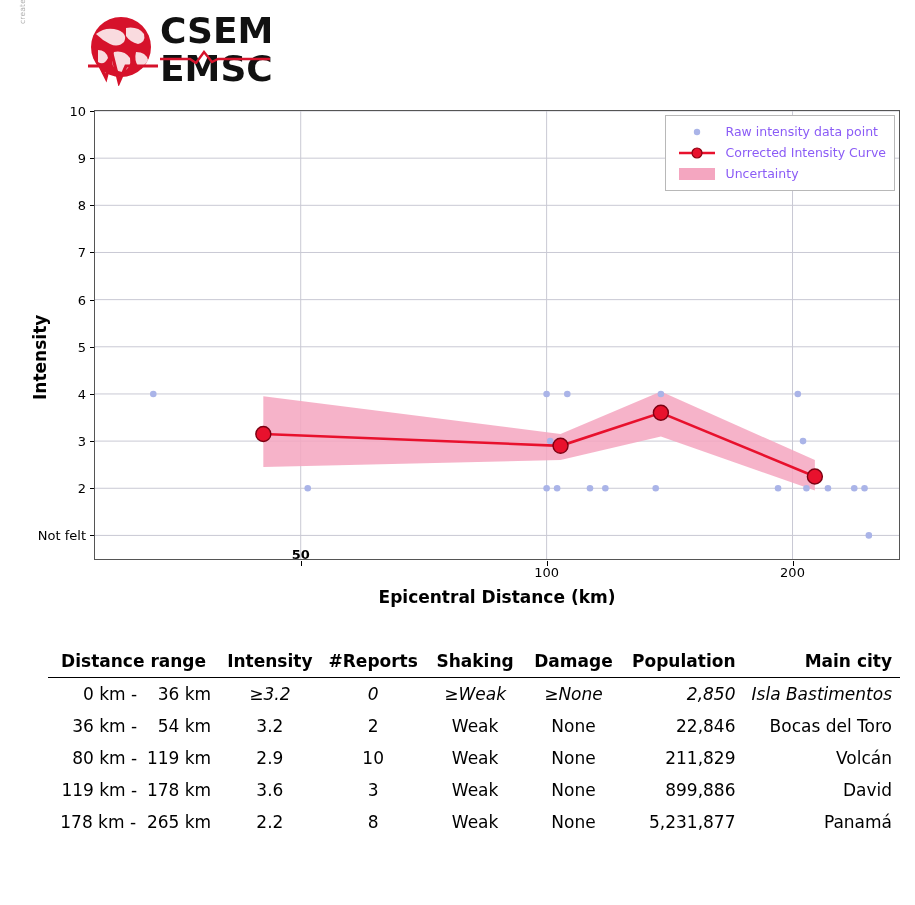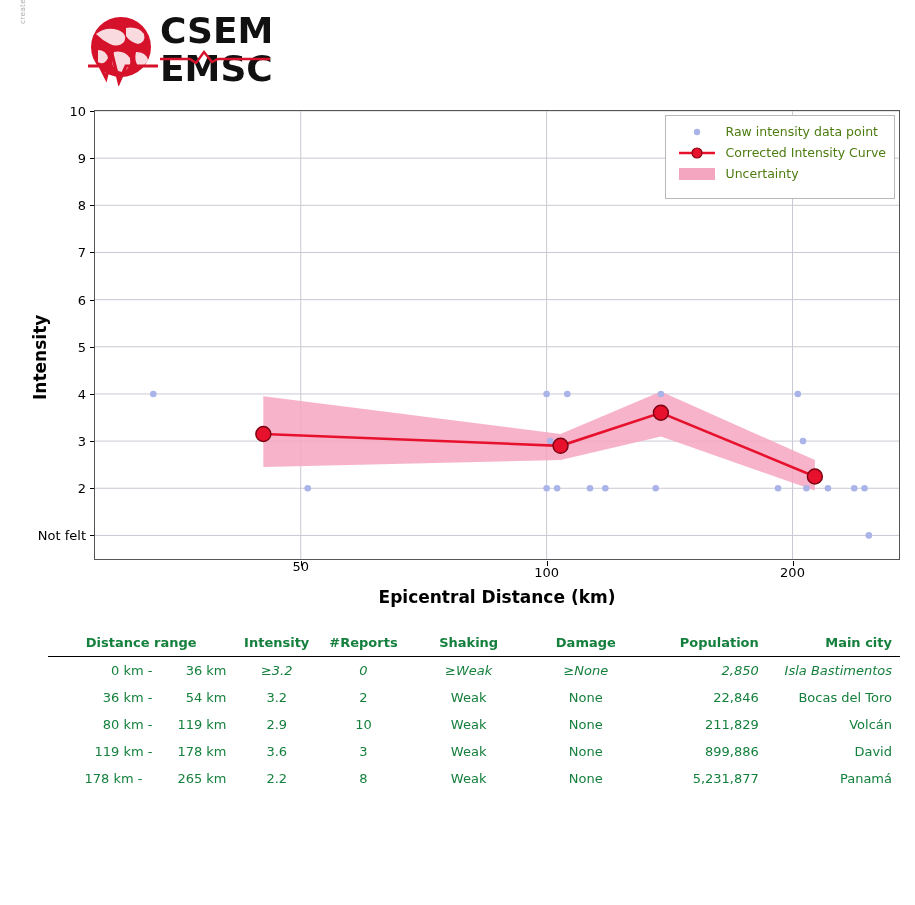--- a/index.html
+++ b/index.html
@@ -107,23 +107,23 @@
     font-size: 17px;
     font-weight: bold;
   }
 
   
   .legend {
     position: absolute;
     right: 4px; top: 4px;
     background: #fff;
     border: 1px solid #b8b8b8;
-    padding: 5px 8px 14px 8px;
+    padding: 5px 8px 6px 8px;
     font-size: 12.5px;
-    color: #4d7c0f;
+    color: #8b5cf6;
   }
   .legend-row {
     display: flex;
     align-items: center;
     height: 21px;
   }
   .legend-key {
     width: 46px;
     display: flex;
     align-items: center;
@@ -133,22 +133,23 @@
 
   
   .table-wrap {
     position: absolute;
     left: 48px; top: 632px;
     width: 852px;
   }
   table.data {
     width: 100%;
     border-collapse: collapse;
-    font-size: 13px;
-    color: #15803d;
+    font-size: 17px;
+    color: #000000;
+    margin-top: 16px;
   }
   table.data th {
     font-weight: bold;
     padding: 3px 8px 6px 8px;
     text-align: right;
     white-space: nowrap;
   }
   table.data thead tr {
     border-bottom: 1.3px solid #000;
   }
@@ -284,21 +285,21 @@
       <div class="ytick-label" style="top: 252.474px; left: -4px;">7</div>
       <div style="position: absolute; left: 90px; top: 252.474px; width: 4px; height: 1px; background: rgb(0, 0, 0);"></div>
       <div class="ytick-label" style="top: 205.316px; left: -4px;">8</div>
       <div style="position: absolute; left: 90px; top: 205.316px; width: 4px; height: 1px; background: rgb(0, 0, 0);"></div>
       <div class="ytick-label" style="top: 158.158px; left: -4px;">9</div>
       <div style="position: absolute; left: 90px; top: 158.158px; width: 4px; height: 1px; background: rgb(0, 0, 0);"></div>
       <div class="ytick-label" style="top: 111px; left: -4px;">10</div>
       <div style="position: absolute; left: 90px; top: 111px; width: 4px; height: 1px; background: rgb(0, 0, 0);"></div>
     </div>
   <div id="xtick-container">
-      <div class="xtick-label" style="left: 300.706px; top: 559px;">50</div>
+      <div class="xtick-label" style="left: 300.706px; top: 547px; font-weight: bold;">50</div>
       <div style="position: absolute; left: 300.706px; top: 561px; width: 1px; height: 5px; background: rgb(0, 0, 0);"></div>
       <div class="xtick-label" style="left: 546.618px; top: 565px;">100</div>
       <div style="position: absolute; left: 546.618px; top: 561px; width: 1px; height: 5px; background: rgb(0, 0, 0);"></div>
       <div class="xtick-label" style="left: 792.53px; top: 565px;">200</div>
       <div style="position: absolute; left: 792.53px; top: 561px; width: 1px; height: 5px; background: rgb(0, 0, 0);"></div>
     </div>
 
   <div class="table-wrap">
     <table class="data">
       <thead>

